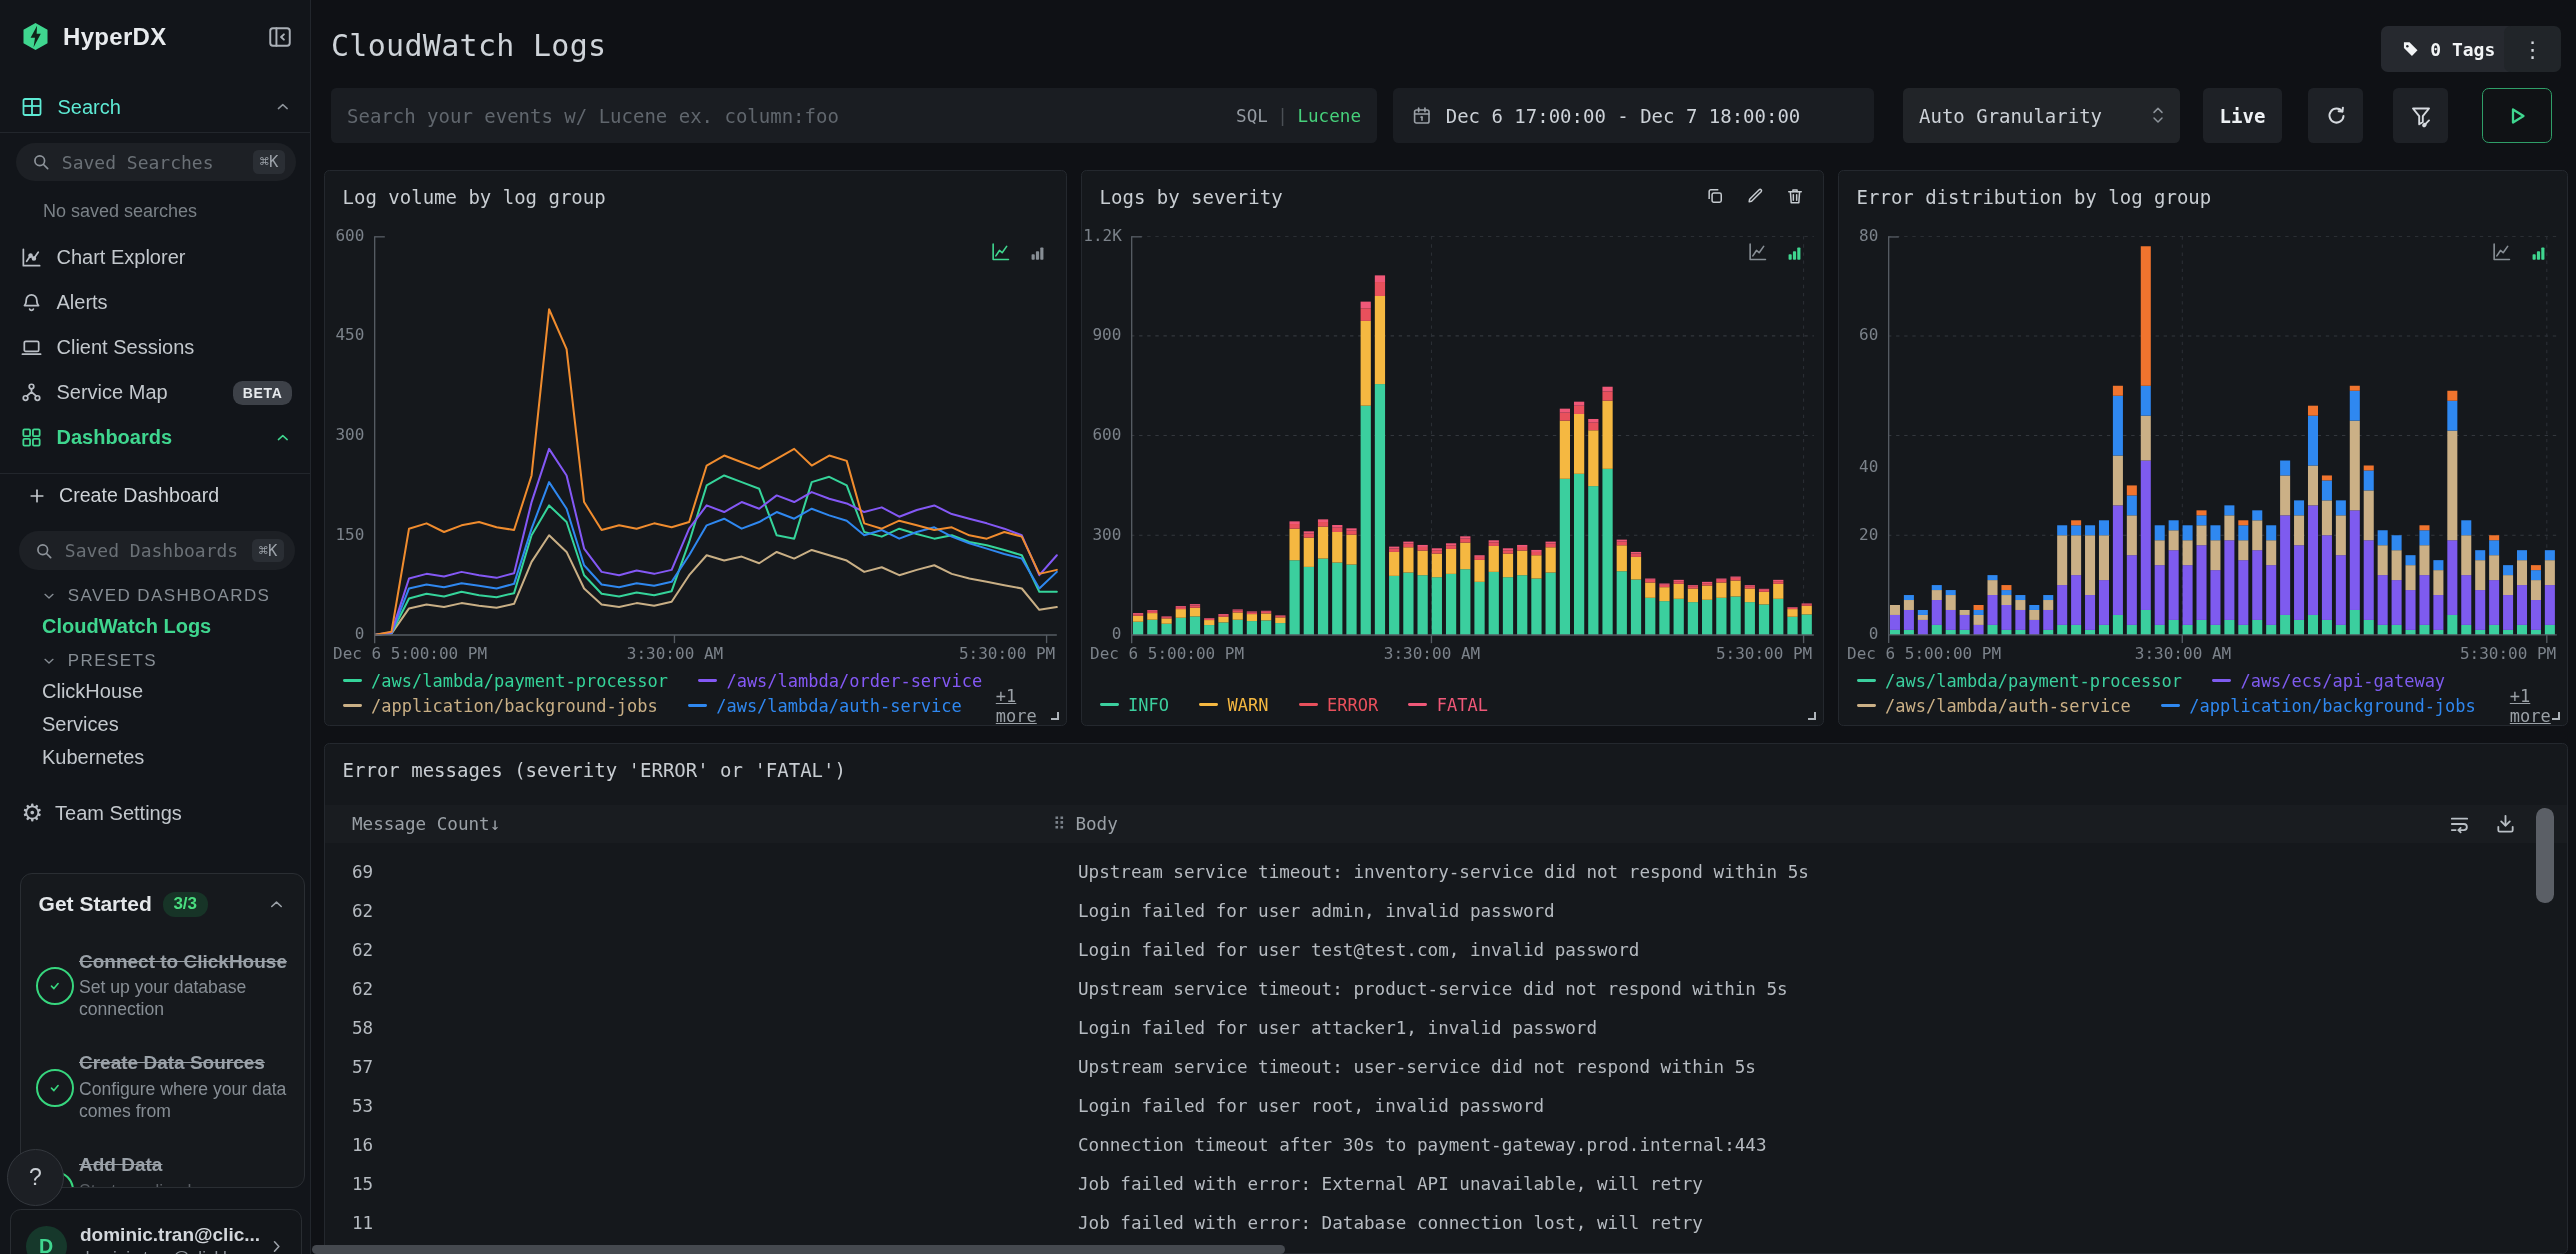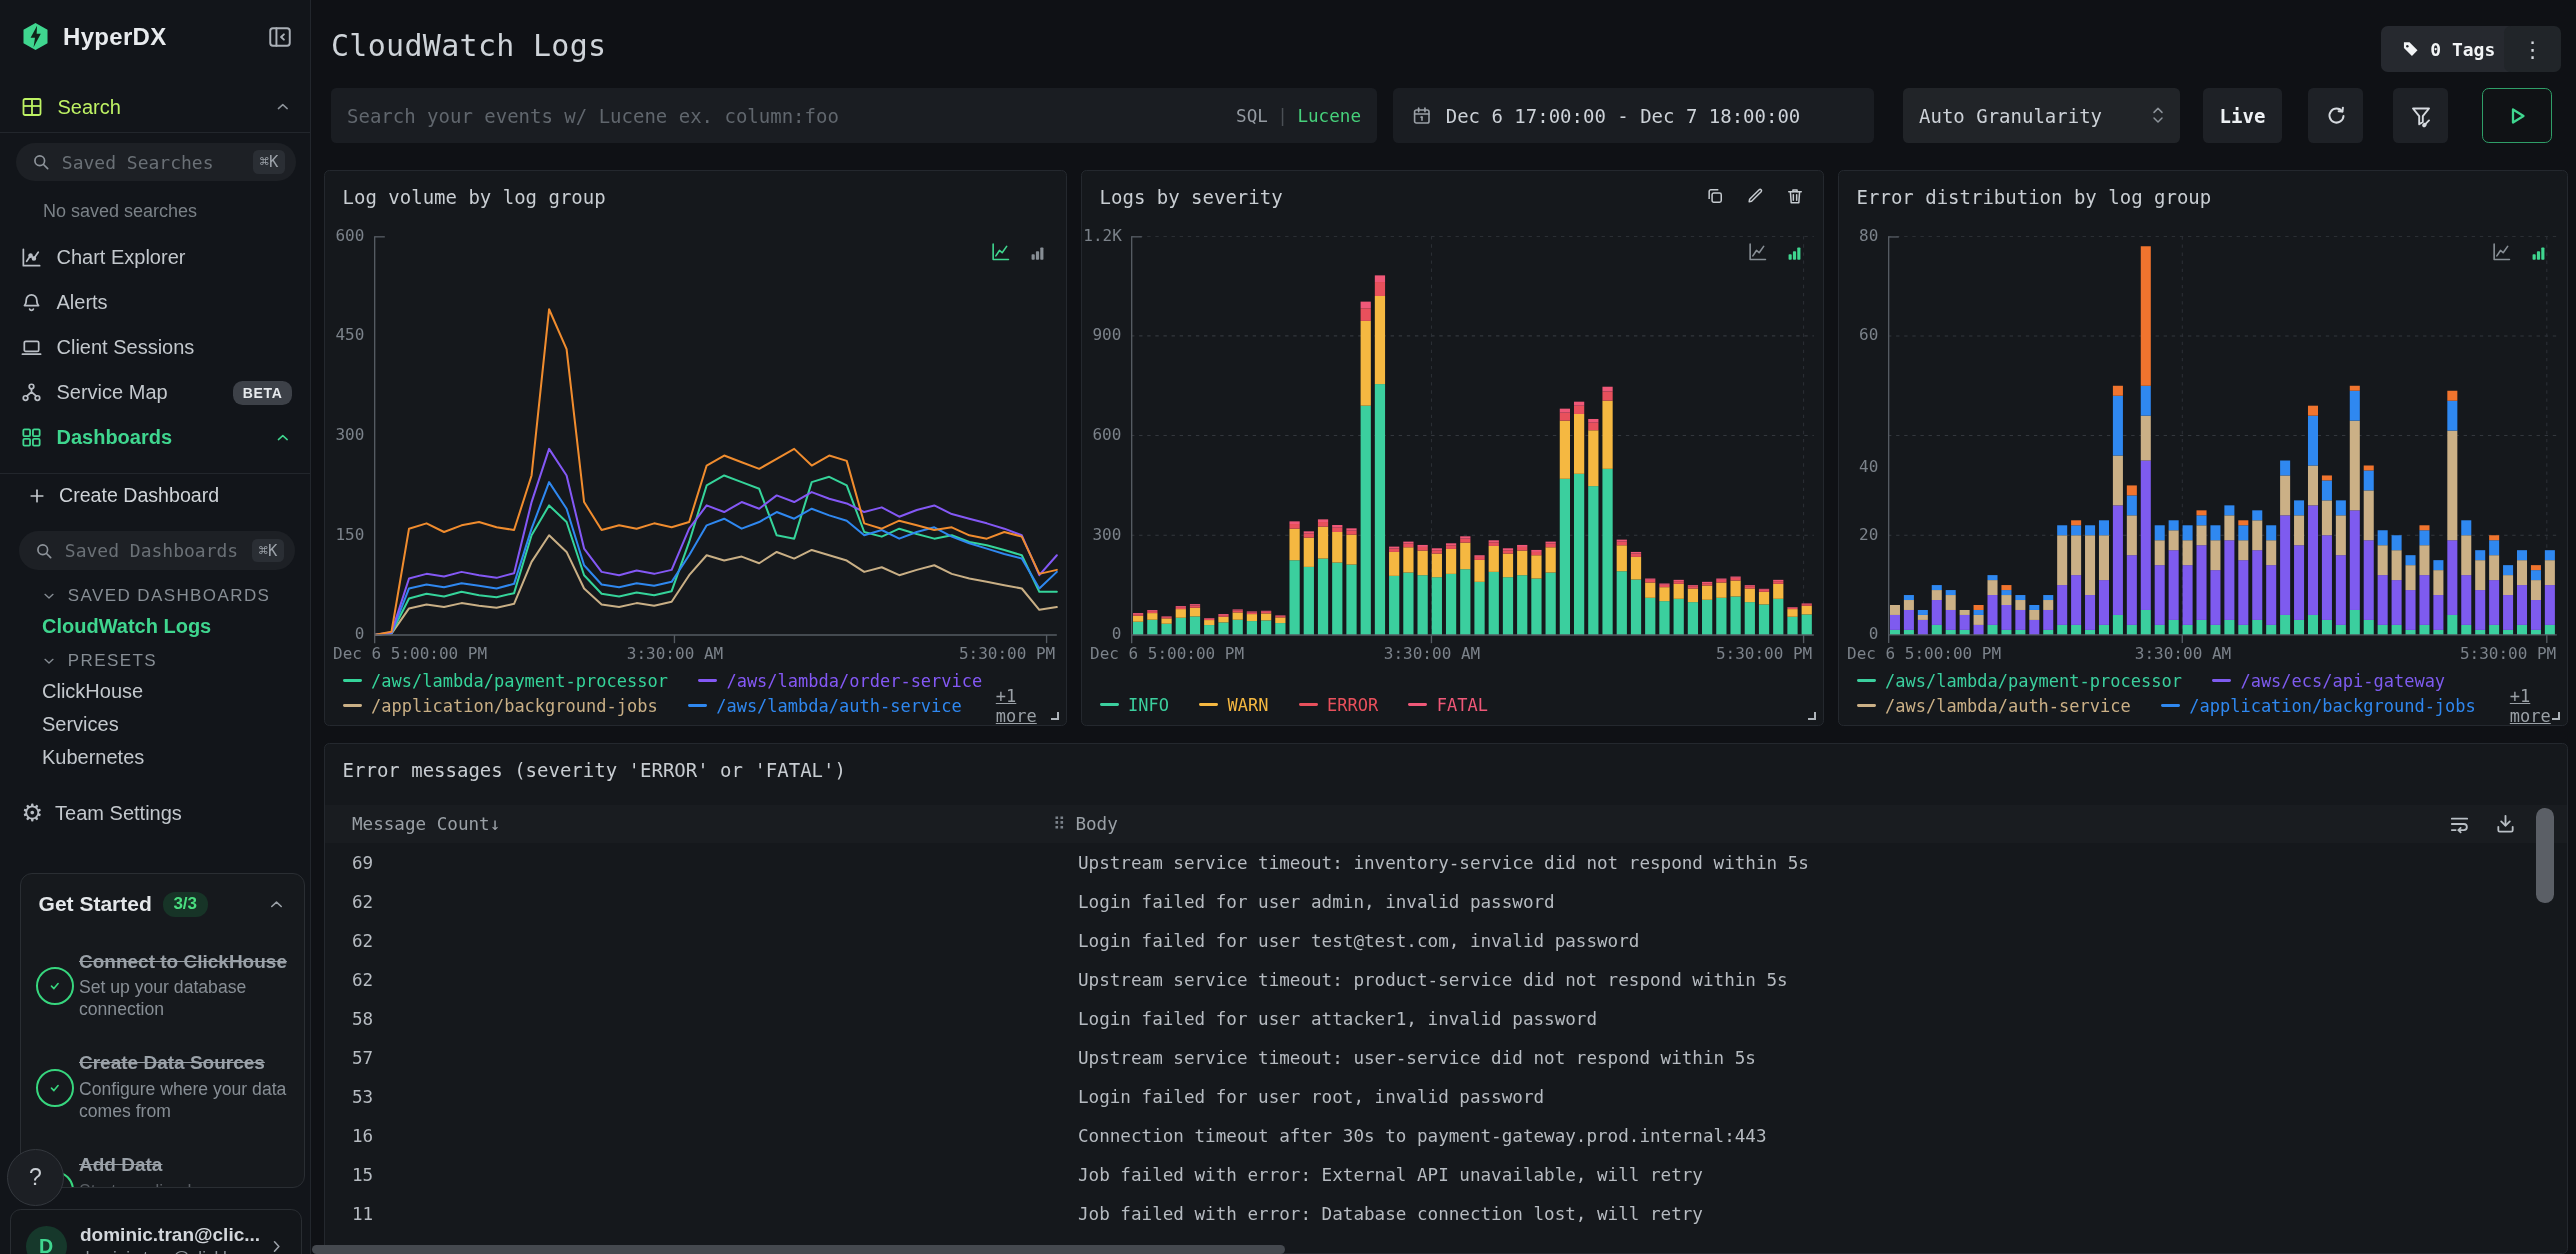--- a/index.html
+++ b/index.html
@@ -7,21 +7,21 @@
   body{background:#0f1115;font-family:"DejaVu Sans Mono","DejaVu Sans",monospace;color:#c5cad0}
   .page{position:relative;width:2576px;height:1254px;background:#0f1115;overflow:hidden}
   svg{display:block}
   .icon{display:inline-flex;align-items:center;justify-content:center}
 
   
   .sidebar{position:absolute;left:0;top:0;width:311px;height:1254px;background:#12151a;border-right:0.7px solid #22262c;font-family:"Liberation Sans",sans-serif;z-index:3}
   .logo-row{position:absolute;left:0;top:16px;width:311px;height:41px;display:flex;align-items:center;padding:0 17.6px 0 20px}
   .logo-text{font-size:24px;font-weight:bold;color:#e8ebee;margin-left:12px;letter-spacing:0.3px;font-family:Liberation Sans, sans-serif}
   .collapse-btn{margin-left:auto;color:#aab0b7;cursor:pointer}
-  .section-head{position:absolute;left:0;top:89px;width:311px;height:36px;display:flex;align-items:center;padding:0 19px 0 20px;color:#bef264;font-size:20px;cursor:pointer}
+  .section-head{position:absolute;left:0;top:89px;width:311px;height:36px;display:flex;align-items:center;padding:0 19px 0 20px;color:#5eead4;font-size:20px;cursor:pointer}
   .section-head .lbl{margin-left:13.5px}
   .section-head .chev{margin-left:auto;color:#8d939a}
   .divider{position:absolute;left:0;width:311px;height:0.7px;background:#22262c}
   .pill{position:absolute;display:flex;align-items:center;background:#1d2025;border-radius:19.6px;padding:0 10.8px 0 15px;cursor:text}
   .pill .ph{color:#6a7076;font-size:18px;margin-left:10.8px;font-family:"DejaVu Sans Mono",monospace}
   .pill .kbd{margin-left:auto;background:#2a2e34;color:#9ba1a8;font-size:15.5px;border-radius:5.4px;padding:2.7px 6.8px;font-family:"DejaVu Sans Mono","DejaVu Sans",monospace}
   .muted-note{position:absolute;left:43px;top:201px;font-size:18px;color:#7a8187}
   .nav{position:absolute;left:0;top:235px;width:311px}
   .nav-item{height:45px;display:flex;align-items:center;padding:0 19px 0 20px;color:#c3c8cd;font-size:20px;cursor:pointer}
   .nav-item .lbl{margin-left:13.5px}
@@ -103,21 +103,21 @@
   
   .table-panel{left:324px;top:743px;width:2244px;height:511px}
   .thead{position:absolute;left:0;top:61px;width:100%;height:38px;background:#191c20;display:flex;align-items:center}
   .th{font-size:17.6px;color:#9aa0a6;white-space:nowrap}
   .th-count{position:absolute;left:27px;cursor:pointer}
   .th-body{position:absolute;left:728px;cursor:pointer}
   .th-body .drag{color:#7b828a;margin-right:9.5px}
   .thead-icons{position:absolute;right:50px;top:6.8px;display:flex;gap:23px;color:#b9bfc5}
   .thead-icons .icon{cursor:pointer}
   .tbody{position:absolute;left:0;top:99px;width:100%}
-  .trow{height:39px;display:flex;align-items:center;cursor:pointer}
+  .trow{height:39px;display:flex;align-items:flex-end;cursor:pointer}
   .td-count{position:relative;width:726px;padding-left:27px;font-size:17.6px;color:#b6bbc1;flex:none}
   .td-body{font-size:17.6px;color:#b6bbc1;padding-left:27px;white-space:nowrap}
   .vscroll{position:absolute;right:13.5px;top:64px;width:17.6px;height:95px;background:#5b5f66;border-radius:8.8px;cursor:grab}
   .hscroll{position:absolute;left:312px;top:1245px;width:973px;height:8.8px;background:#45494f;border-radius:4.7px;cursor:grab;z-index:5}
 </style>
 </head>
 <body>
 
 <div class="page">
 

